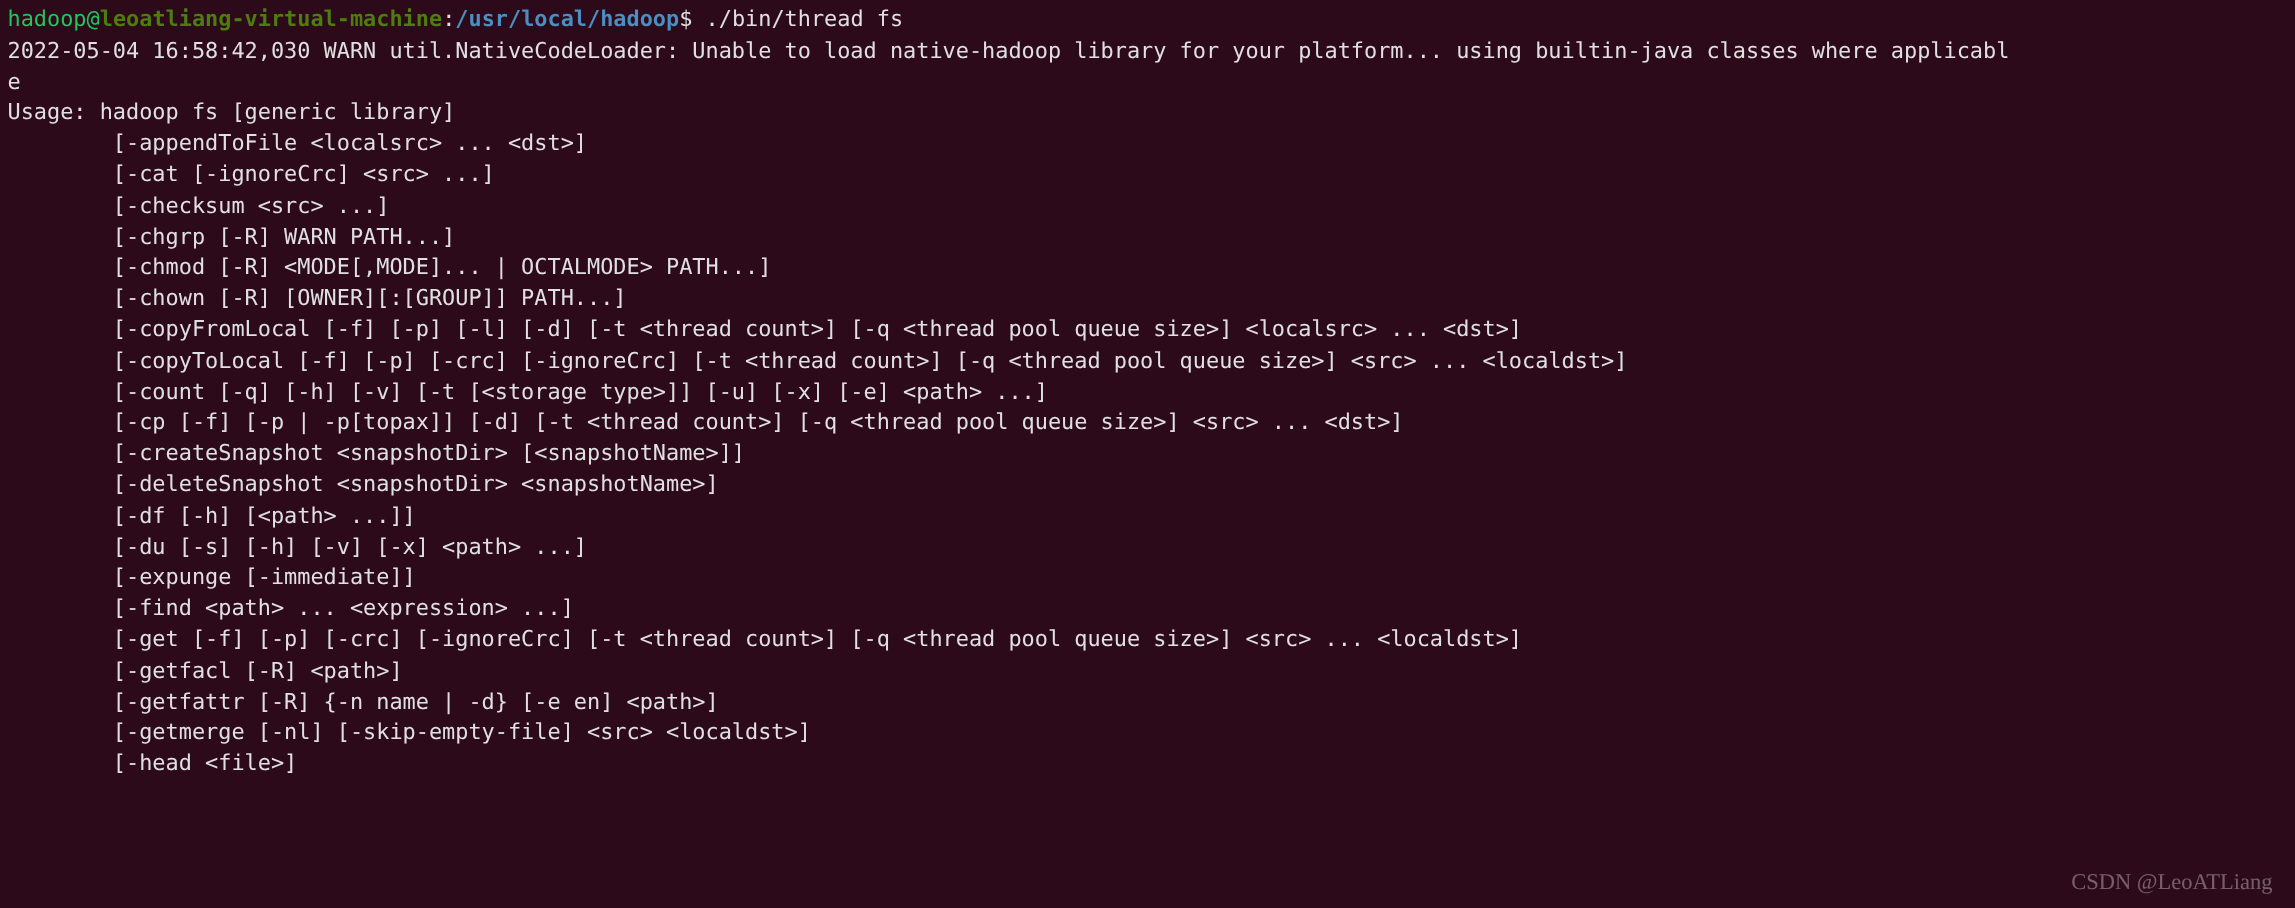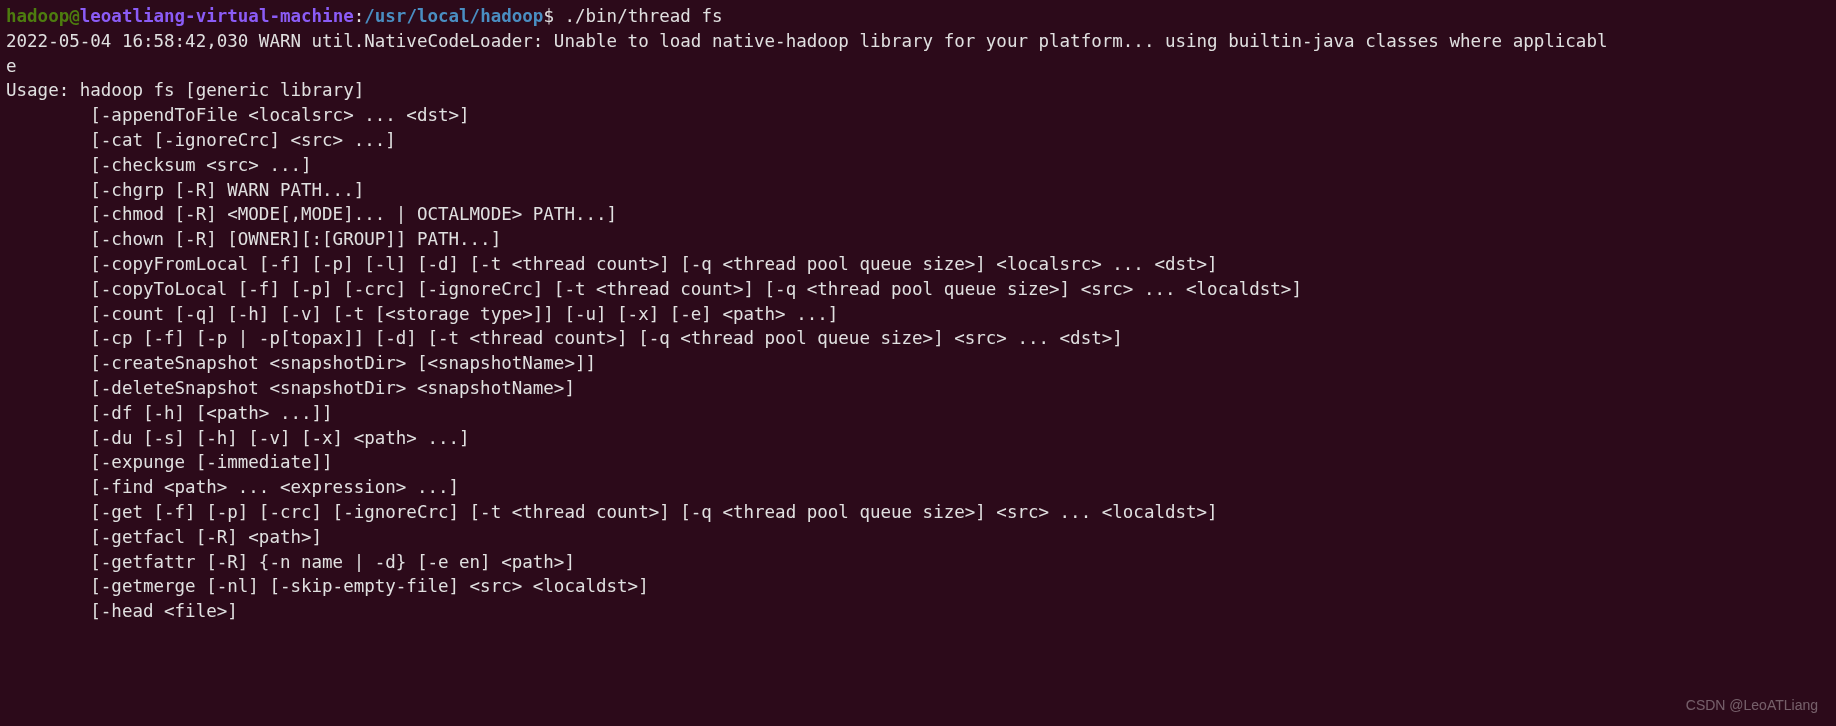--- a/index.html
+++ b/index.html
@@ -11,33 +11,33 @@
     font-family: "DejaVu Sans Mono", "Liberation Mono", "Consolas", monospace;
     font-size: 17.5px;
     line-height: 24.8px;
     color: #e0e0e0;
     overflow: hidden;
   }
   .terminal {
     white-space: pre;
     padding: 4px 6px;
   }
-  .user { color: #4d7c0f; font-weight: bold; }
-  .host { color: #8b5cf6; font-weight: bold; margin-top: 12px; }
+  .user { color: #22c55e; font-weight: normal; }
+  .host { color: #4d7c0f; font-weight: bold; margin-top: 12px; }
   .path { color: #4a8ec2; font-weight: bold; }
   .dollar { color: #e0e0e0; }
   .cmd { color: #e0e0e0; }
   .out { color: #e0e0e0; }
   .watermark {
     position: absolute;
     right: 18px;
     bottom: 8px;
     color: rgba(255,255,255,0.35);
-    font-size: 14px;
-    font-family: Liberation Sans, sans-serif;
+    font-size: 18px;
+    font-family: Liberation Serif, serif;
   }
 </style>
 </head>
 <body>
 
 <div class="terminal"><span class="user">hadoop</span><span class="user">@</span><span class="host">leoatliang-virtual-machine</span><span class="out">:</span><span class="path">/usr/local/hadoop</span><span class="dollar">$ </span><span class="cmd">./bin/thread fs</span>
 <span class="out">2022-05-04 16:58:42,030 WARN util.NativeCodeLoader: Unable to load native-hadoop library for your platform... using builtin-java classes where applicabl</span>
 <span class="out">e</span>
 <span class="out">Usage: hadoop fs [generic library]</span>
 <span class="out">        [-appendToFile &lt;localsrc&gt; ... &lt;dst&gt;]</span>

